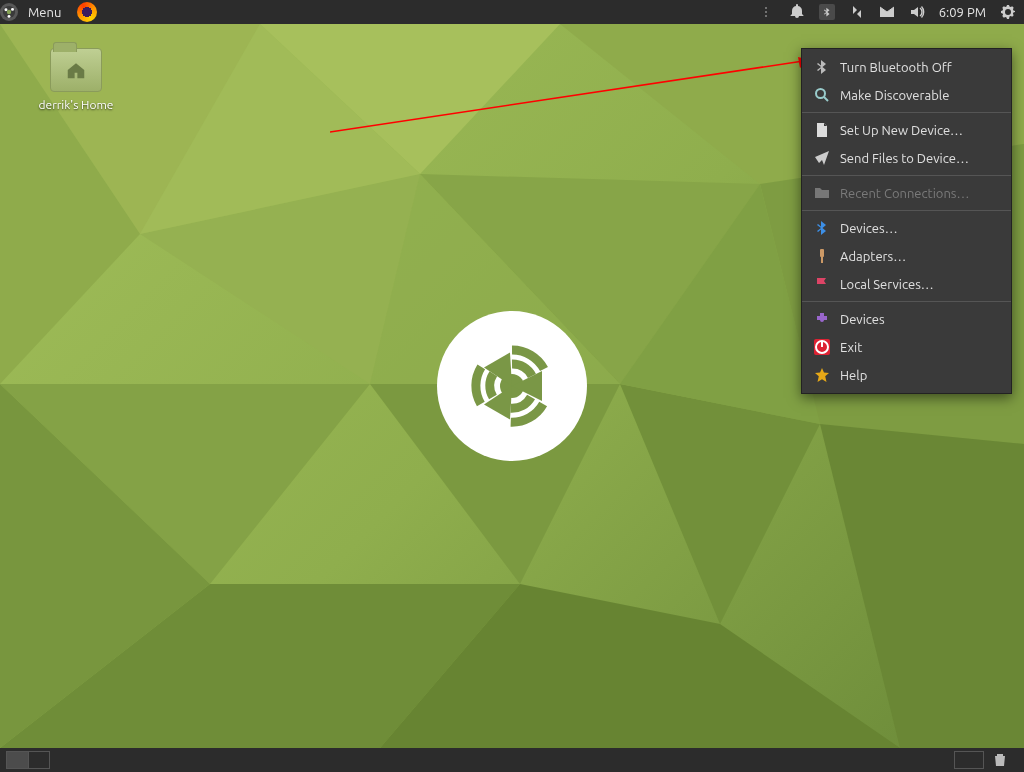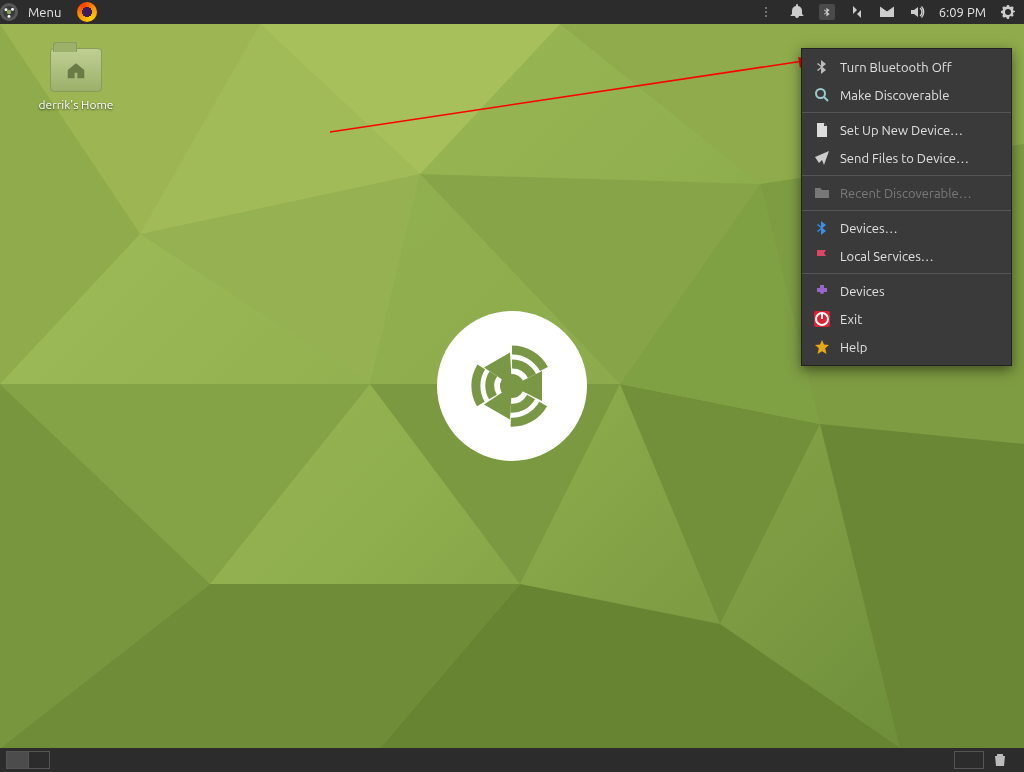--- a/index.html
+++ b/index.html
@@ -330,30 +330,38 @@
         </span>
         <span>Send Files to Device…</span>
       </div>
       <div class="bt-sep"></div>
       <div class="bt-item disabled">
         <span class="mi-icon">
           <svg viewBox="0 0 16 16" style="color:#777">
             <use href="#i-folder"></use>
           </svg>
         </span>
-        <span>Recent Discoverable…</span>
+        <span>Recent Connections…</span>
       </div>
       <div class="bt-sep"></div>
       <div class="bt-item">
         <span class="mi-icon">
           <svg viewBox="0 0 16 16" style="color:#3d8fe6">
             <use href="#i-bluetooth"></use>
           </svg>
         </span>
         <span>Devices…</span>
+      </div>
+      <div class="bt-item">
+        <span class="mi-icon">
+          <svg viewBox="0 0 16 16" style="color:#c96">
+            <use href="#i-adapter"></use>
+          </svg>
+        </span>
+        <span>Adapters…</span>
       </div>
       <div class="bt-item">
         <span class="mi-icon">
           <svg viewBox="0 0 16 16" style="color:#d46">
             <use href="#i-flag"></use>
           </svg>
         </span>
         <span>Local Services…</span>
       </div>
       <div class="bt-sep"></div>

